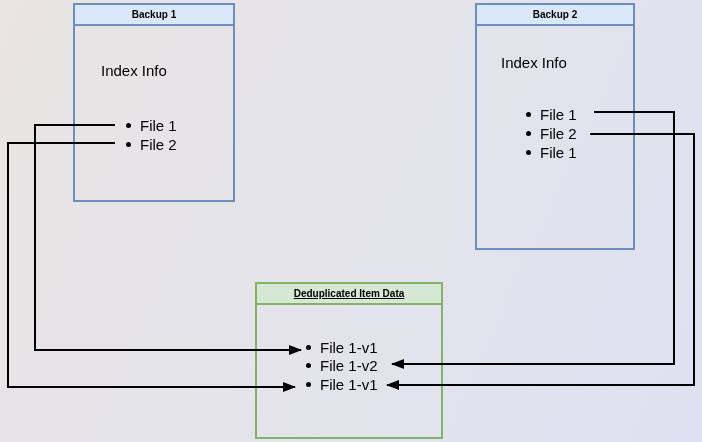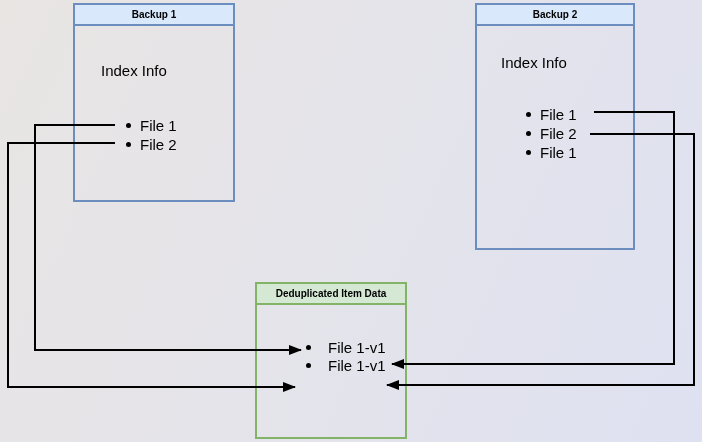--- a/index.html
+++ b/index.html
@@ -17,21 +17,21 @@
   .box-header {
     height: 19px; line-height: 19px;
     text-align: center; font-weight: bold; font-size: 10px;
     border-bottom: 2px solid;
   }
   .blue  .box-header { background: #dae8fc; border-bottom-color: #6c8ebf; }
   .green .box-header { background: #d5e8d4; border-bottom-color: #82b366; }
   .sublabel { position: absolute; font-size: 15px; line-height: 18px; white-space: nowrap; }
   .items { position: absolute; }
   .item { display: flex; align-items: center; height: 19px; font-size: 15px; white-space: nowrap; }
-  .items.tight .item { height: 18.5px; gap: 8px; }
+  .items.tight .item { height: 18.5px; }
   .dot { width: 5px; height: 5px; border-radius: 50%; background: #000; margin-right: 9px; flex: none; }
   #wires { position: absolute; left: 0; top: 0; width: 702px; height: 442px; pointer-events: none; }
 </style>
 </head>
 <body>
 
 <div id="stage">
 
   <div class="box blue" style="left:73px; top:3px; width:162px; height:199px;">
     <div class="box-header">Backup 1</div>
@@ -60,27 +60,31 @@
     <div class="item">
       <span class="dot"></span>
       <span>File 2</span>
     </div>
     <div class="item">
       <span class="dot"></span>
       <span>File 1</span>
     </div>
   </div>
 
-  <div class="box green" style="left:255px; top:282px; width:152px; height:157px;">
+  <div class="box green" style="left:255px; top:282px; width:188px; height:157px;text-decoration:underline;">
     <div class="box-header">Deduplicated Item Data</div>
   </div>
   <div class="items tight" style="left:306px; top:338px;">
     <div class="item">
       <span class="dot"></span>
       <span>File 1-v1</span>
+    </div>
+    <div class="item">
+      <span class="dot"></span>
+      <span>File 1-v2</span>
     </div>
     <div class="item">
       <span class="dot"></span>
       <span>File 1-v1</span>
     </div>
   </div>
 
   <svg id="wires" viewBox="0 0 702 442" xmlns="http://www.w3.org/2000/svg">
     <defs>
       <marker id="arrowhead" markerUnits="userSpaceOnUse" markerWidth="13" markerHeight="10" refX="12" refY="5" orient="auto">

